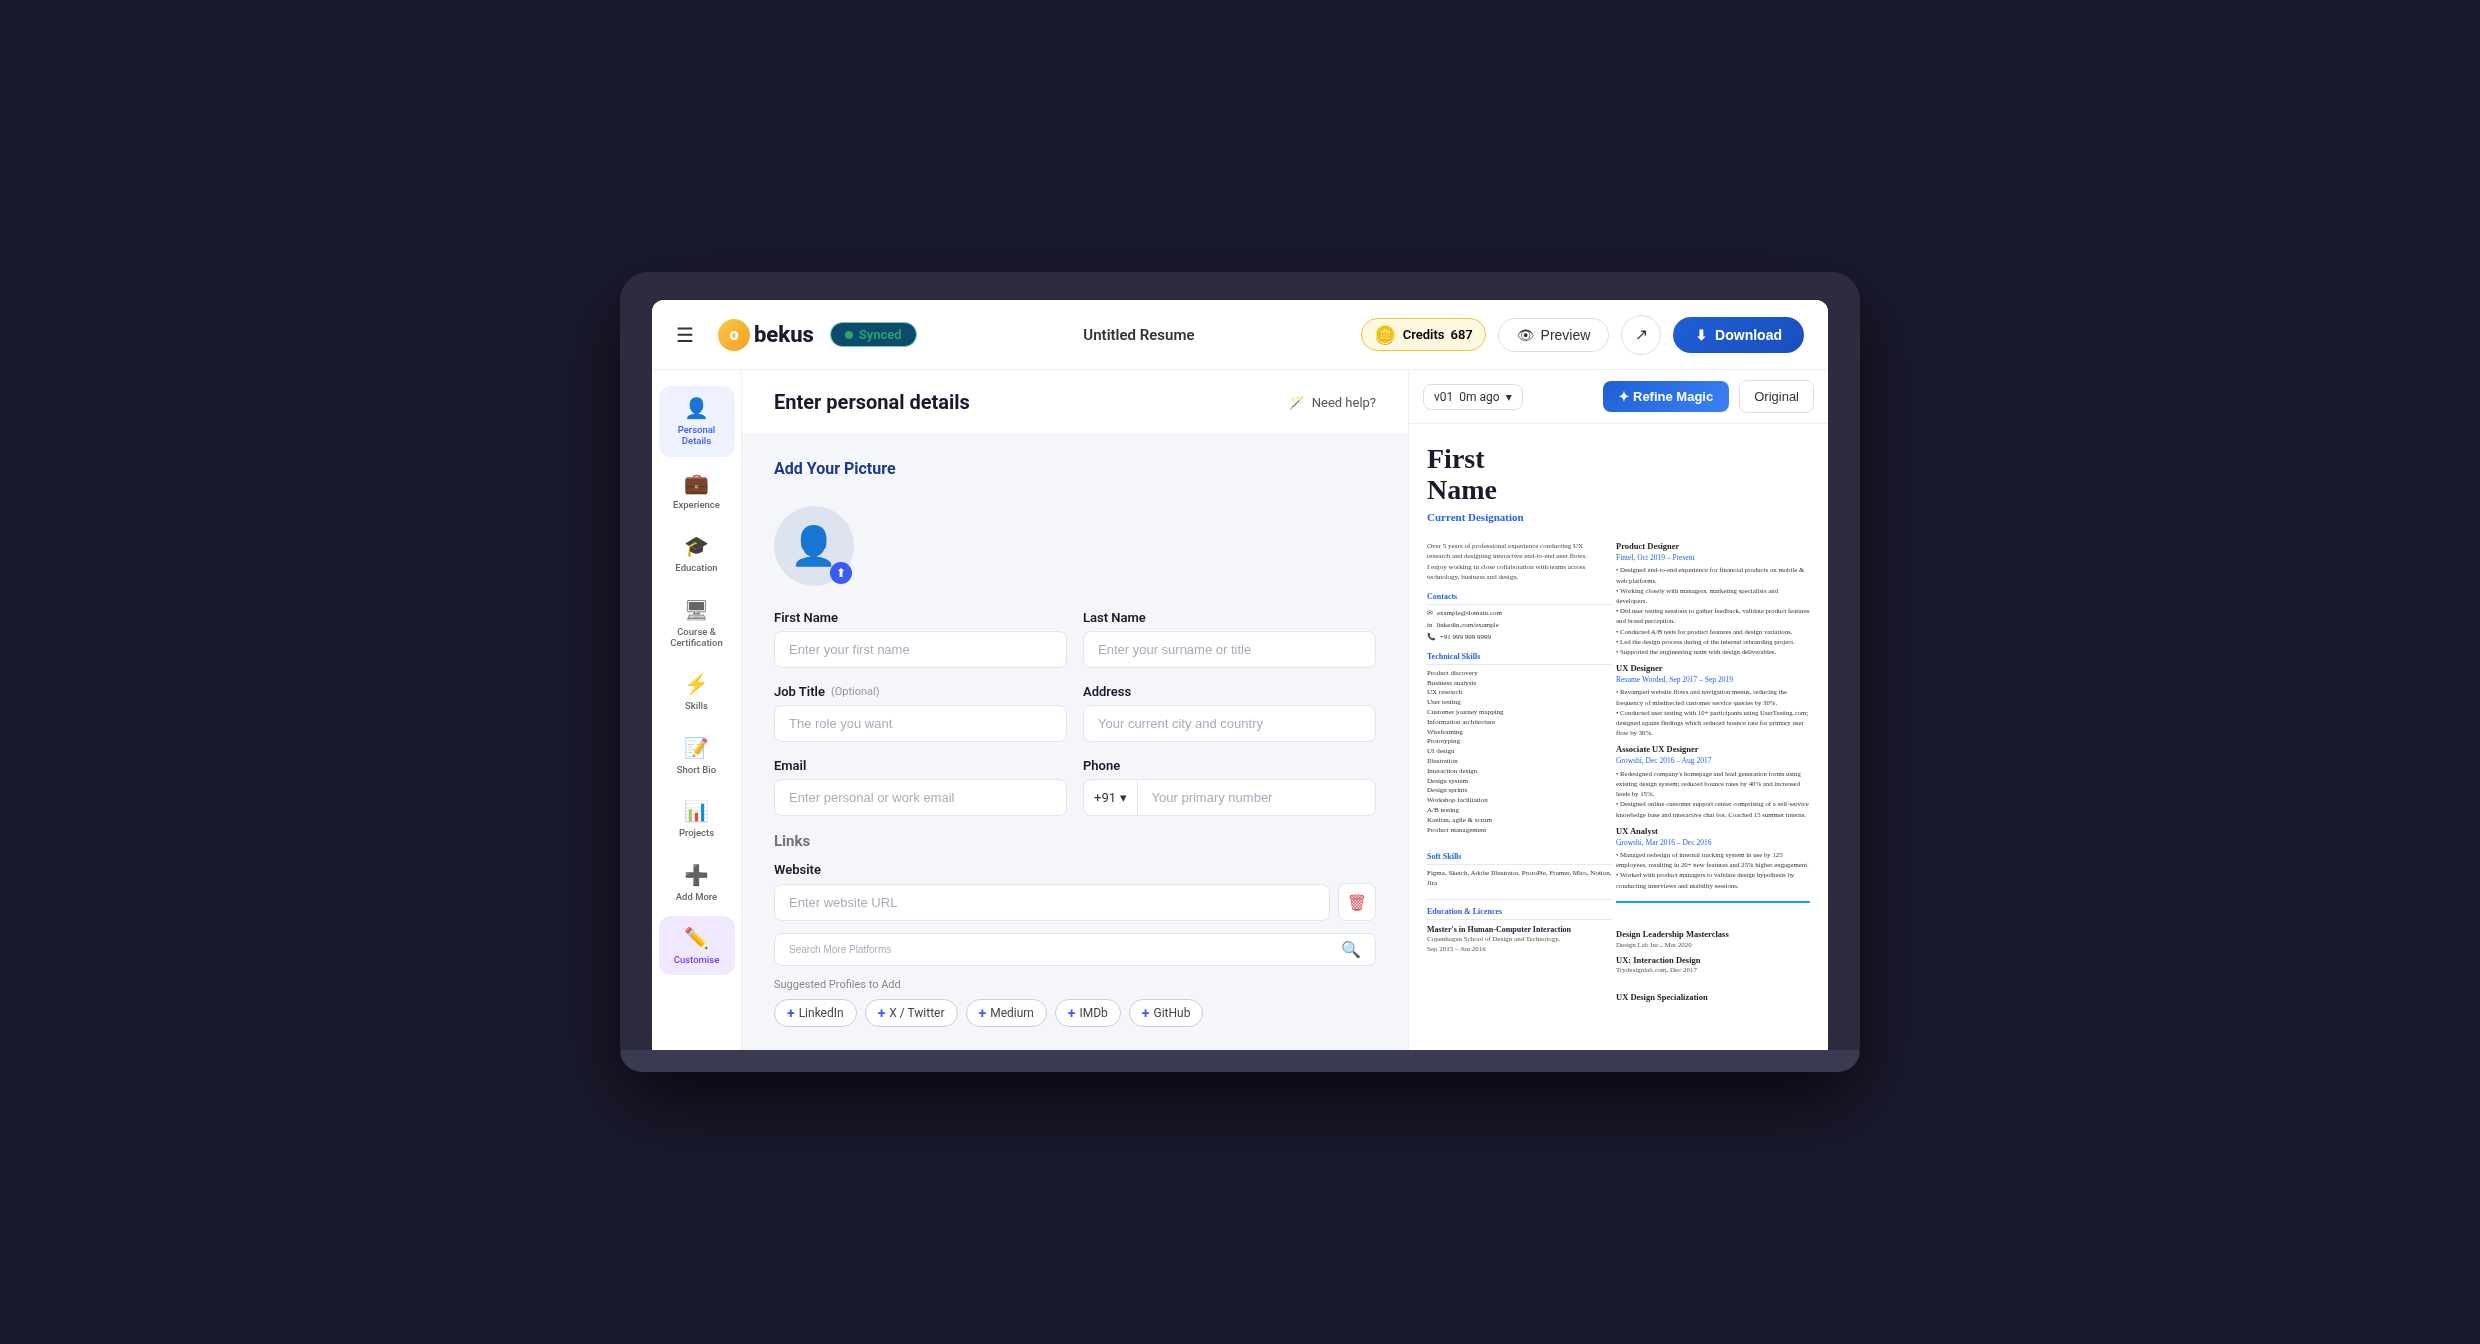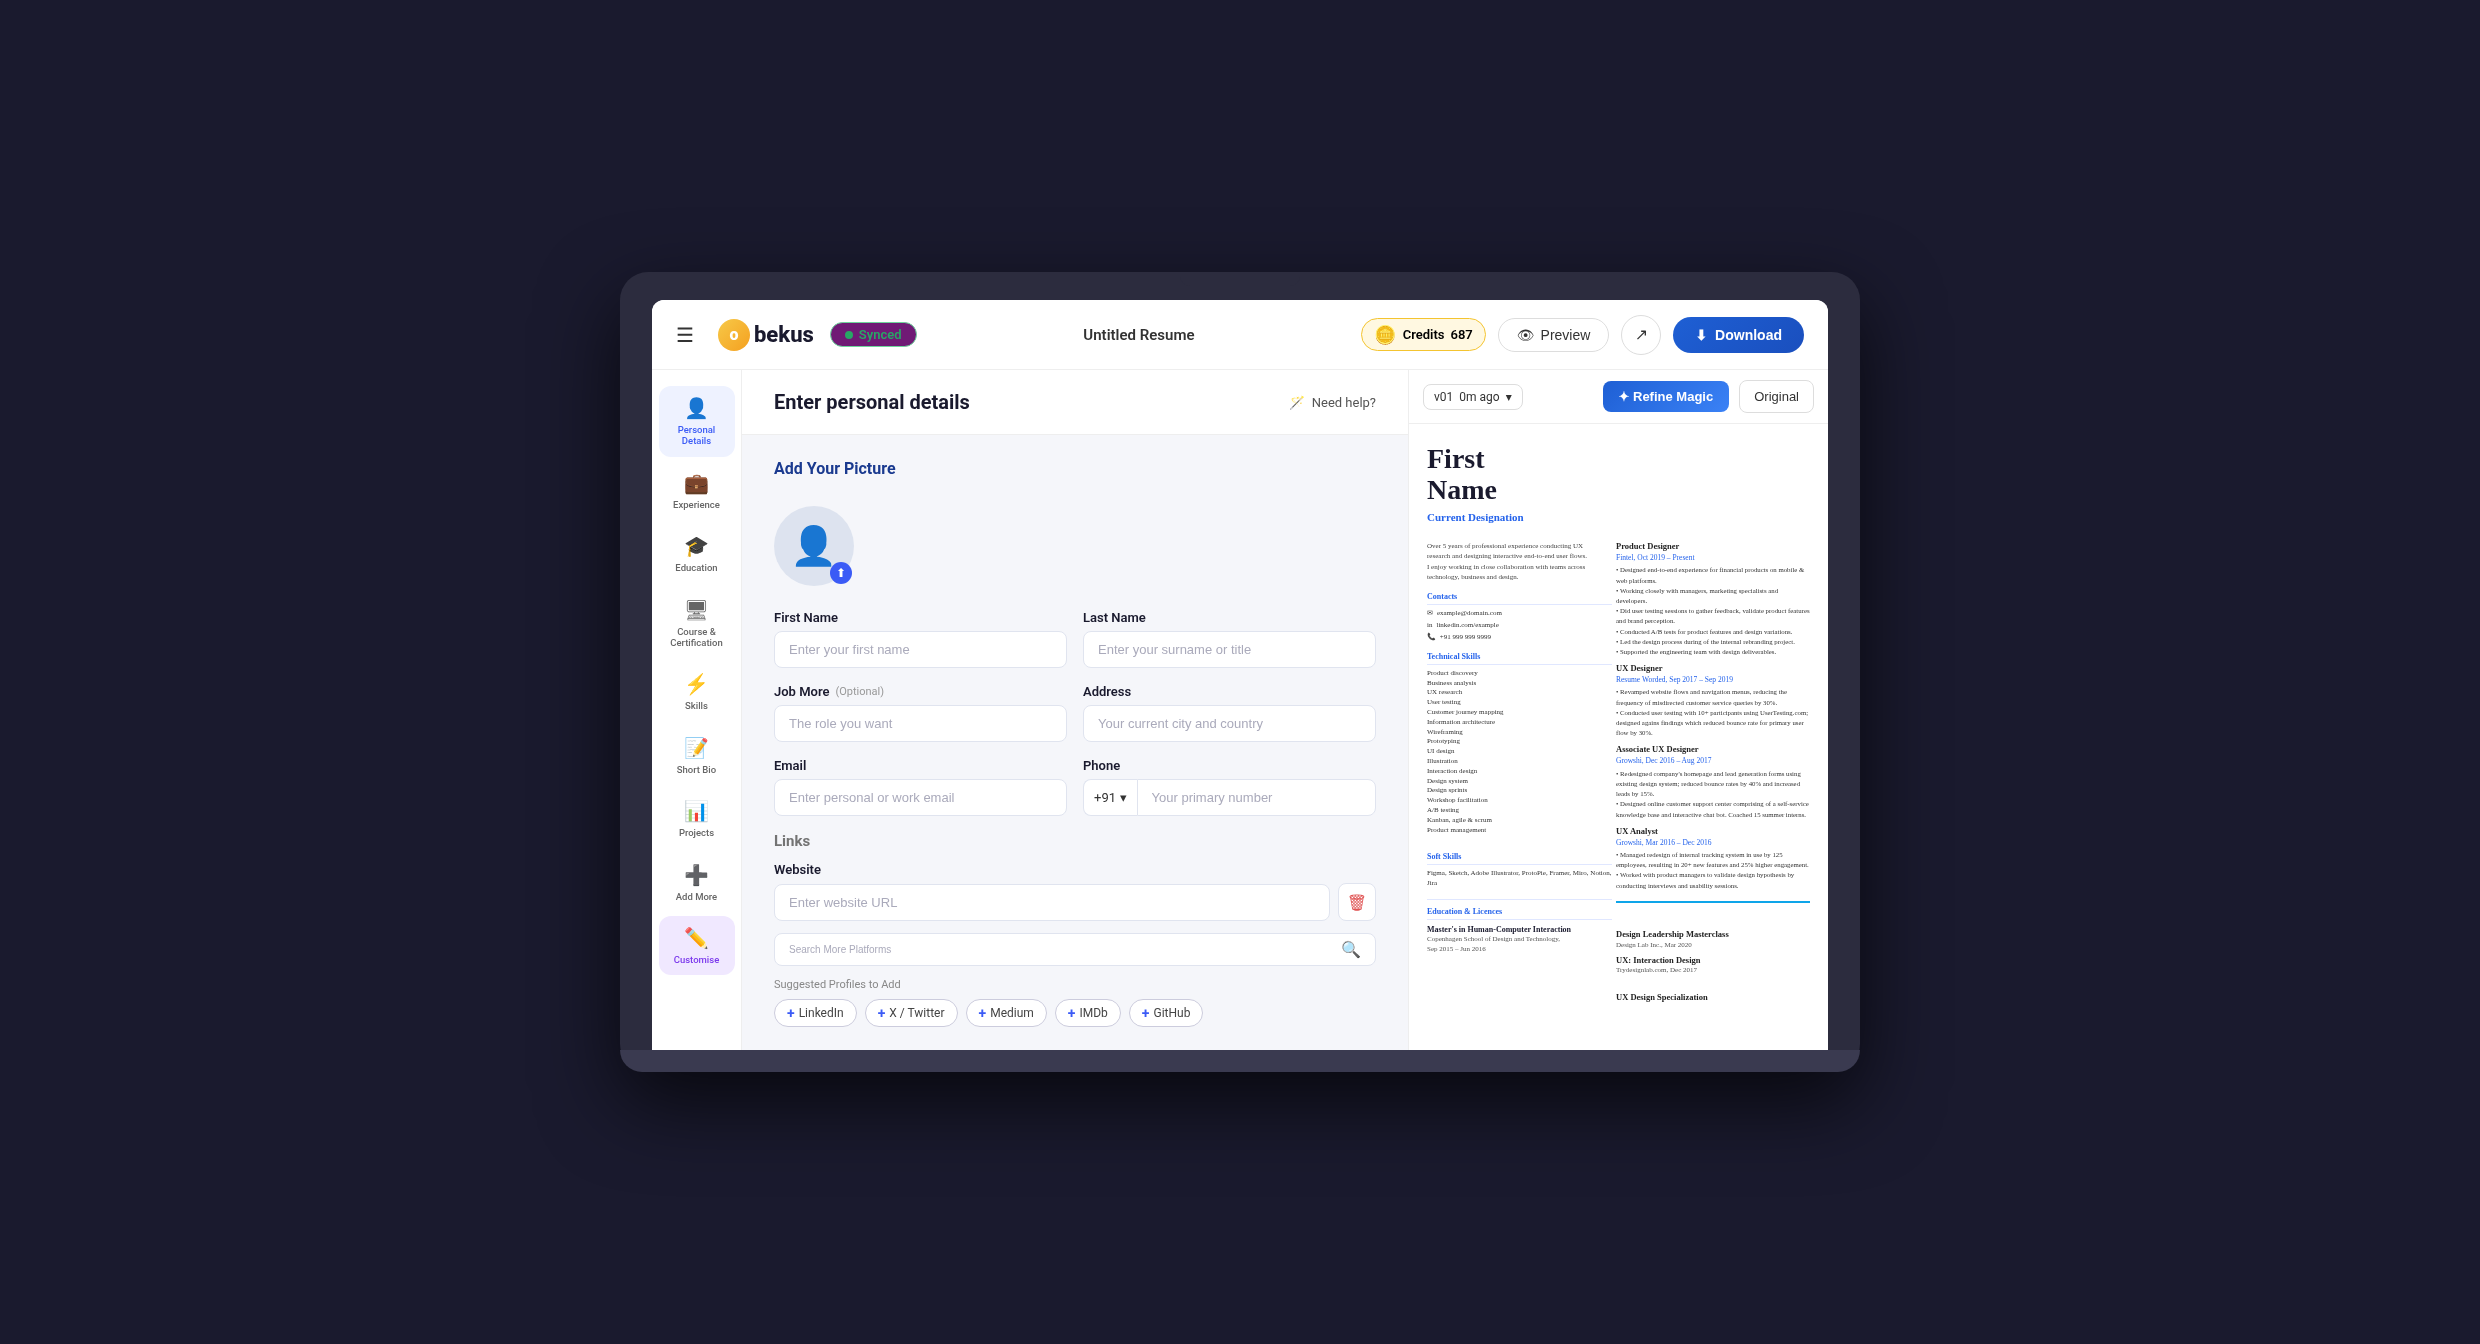--- a/index.html
+++ b/index.html
@@ -64,21 +64,21 @@
       color: #1a1a2e;
     }
     .logo-circle {
       width: 32px; height: 32px;
       background: linear-gradient(135deg, #f7c948, #f4a020);
       border-radius: 50%;
       display: flex; align-items: center; justify-content: center;
       font-weight: 900; color: #fff; font-size: 16px;
     }
     .synced-badge {
-      background: #701a75;
+      background: #0c4a6e;
       border: 1px solid #6dd49b;
       border-radius: 20px;
       padding: 4px 14px;
       display: flex; align-items: center; gap: 6px;
       font-size: 13px; color: #28a665; font-weight: 600;
     }
     .synced-dot { width: 8px; height: 8px; background: #28a665; border-radius: 50%; }
     .header-center {
       flex: 1;
       display: flex;
@@ -396,21 +396,21 @@
             </div>
             <div class="form-group">
               <label class="form-label">Last Name</label>
               <input class="form-input" type="text" placeholder="Enter your surname or title" style="">
             </div>
           </div>
 
           <div class="form-row">
             <div class="form-group">
               <label class="form-label">
-                <span>Job More</span>
+                <span>Job Title</span>
                 <span class="label-optional">(Optional)</span>
               </label>
               <input class="form-input" type="text" placeholder="The role you want" style="">
             </div>
             <div class="form-group">
               <label class="form-label">Address</label>
               <input class="form-input" type="text" placeholder="Your current city and country" style="">
             </div>
           </div>
 

